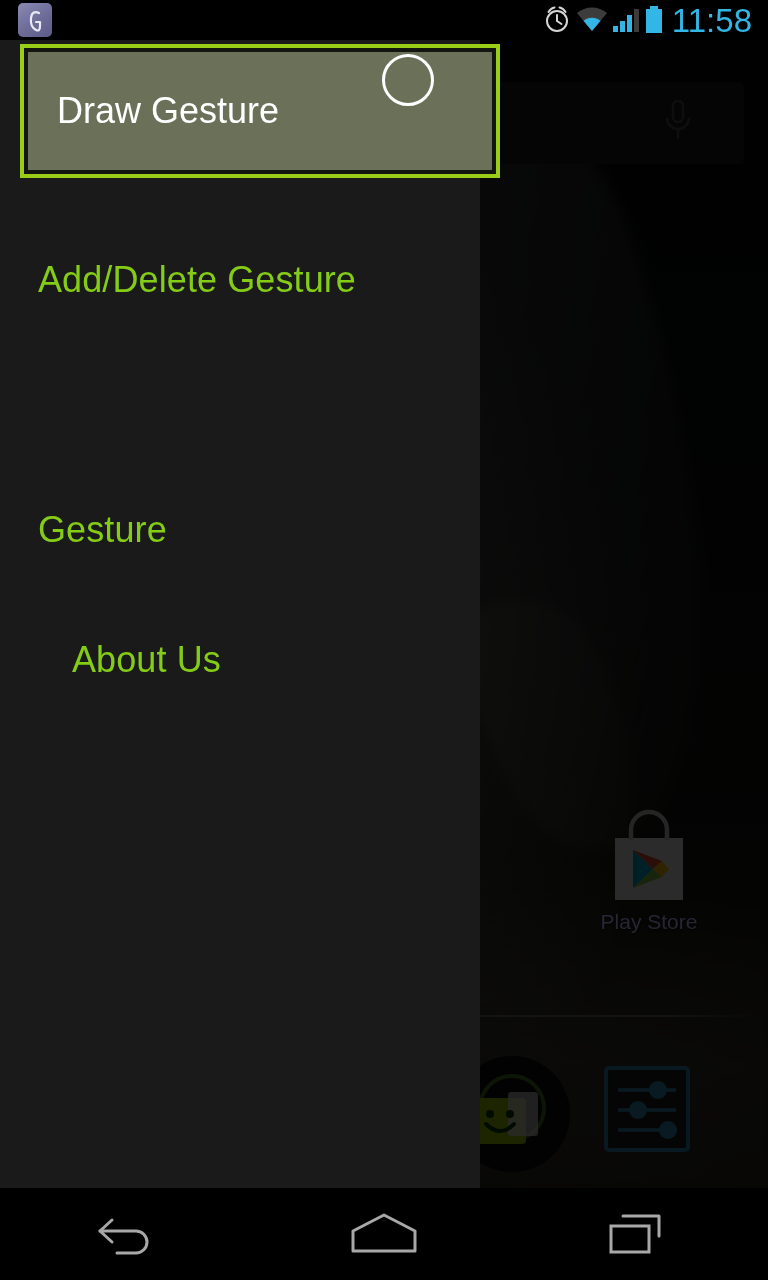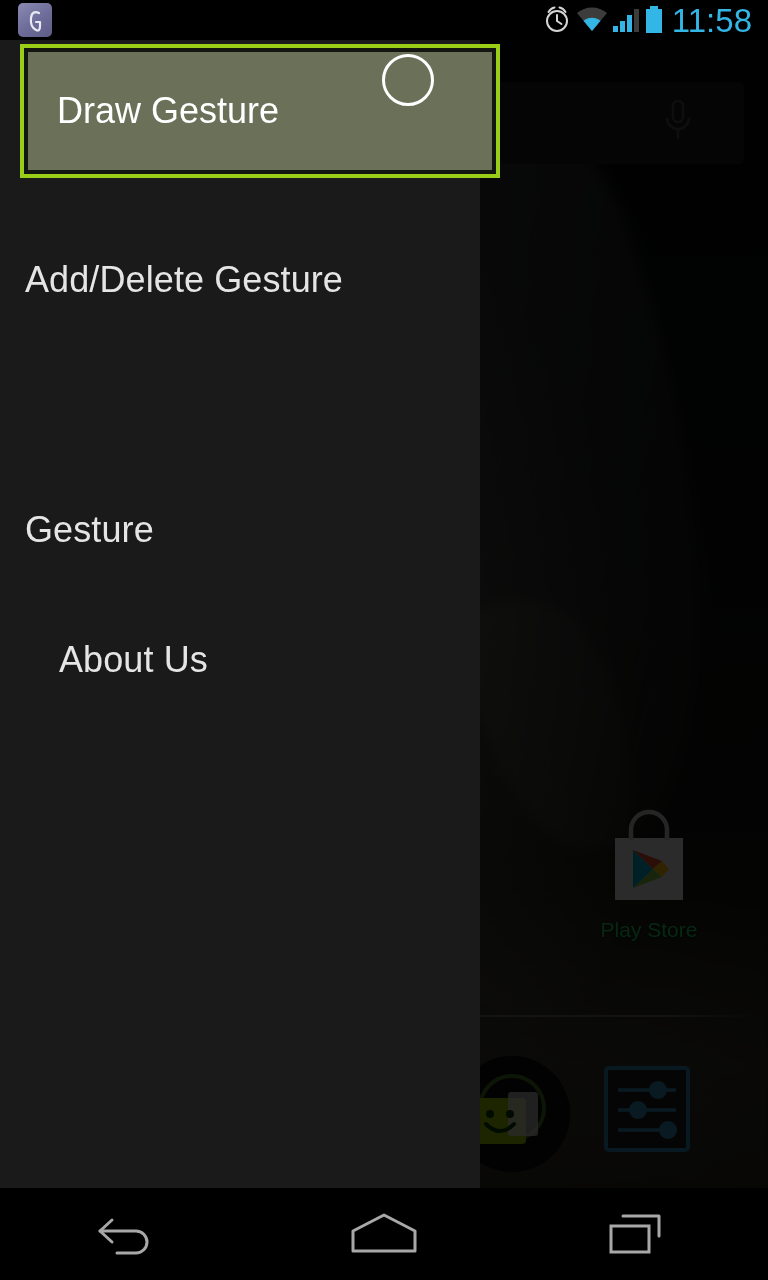--- a/index.html
+++ b/index.html
@@ -63,22 +63,22 @@
   }
   #mic-icon {
     position:absolute; right:48px; top:50%;
     transform:translateY(-50%);
   }
 
   
   .app-icon-wrap { position:absolute; width:150px; text-align:center; }
   #playstore-wrap { left:574px; top:768px; }
   .icon-label {
-    display:block; margin-top:10px;
-    font-size:21px; color:#22c55e;
+    display:block; margin-top:2px;
+    font-size:21px; color:#c4b5fd;
     text-shadow:0 1px 3px rgba(0,0,0,.9);
     white-space:nowrap;
   }
 
   
   #dock-divider {
     position:absolute; left:10px; top:975px; width:748px; height:2px;
     background:linear-gradient(90deg, rgba(255,255,255,0) 0%, rgba(190,190,190,0.35) 12%, rgba(190,190,190,0.35) 88%, rgba(255,255,255,0) 100%);
   }
   #dock { position:absolute; left:0; top:1000px; width:768px; height:146px; }
@@ -118,25 +118,25 @@
 
   
   #drawer {
     position:absolute; left:0; top:40px;
     width:480px; height:1148px;
     background:#1a1a1a;
     z-index:50;
   }
   .drawer-item {
     position:absolute; left:0; width:480px;
-    color:#e5e5e5;
+    color:#84cc16;
     font-size:36px;
     font-weight:400;
     display:flex; align-items:center;
-    padding-left:25px;
+    padding-left:38px;
     letter-spacing:.1px;
   }
   #item-draw      { top:0px;   height:136px; }
   #item-adddelete { top:180px; height:120px; }
   #item-tutorial  { top:430px; height:120px; }
   #item-about     { top:560px; height:120px;margin-left:34px; }
 
   
   #highlight-box {
     position:absolute; left:0; top:44px;

